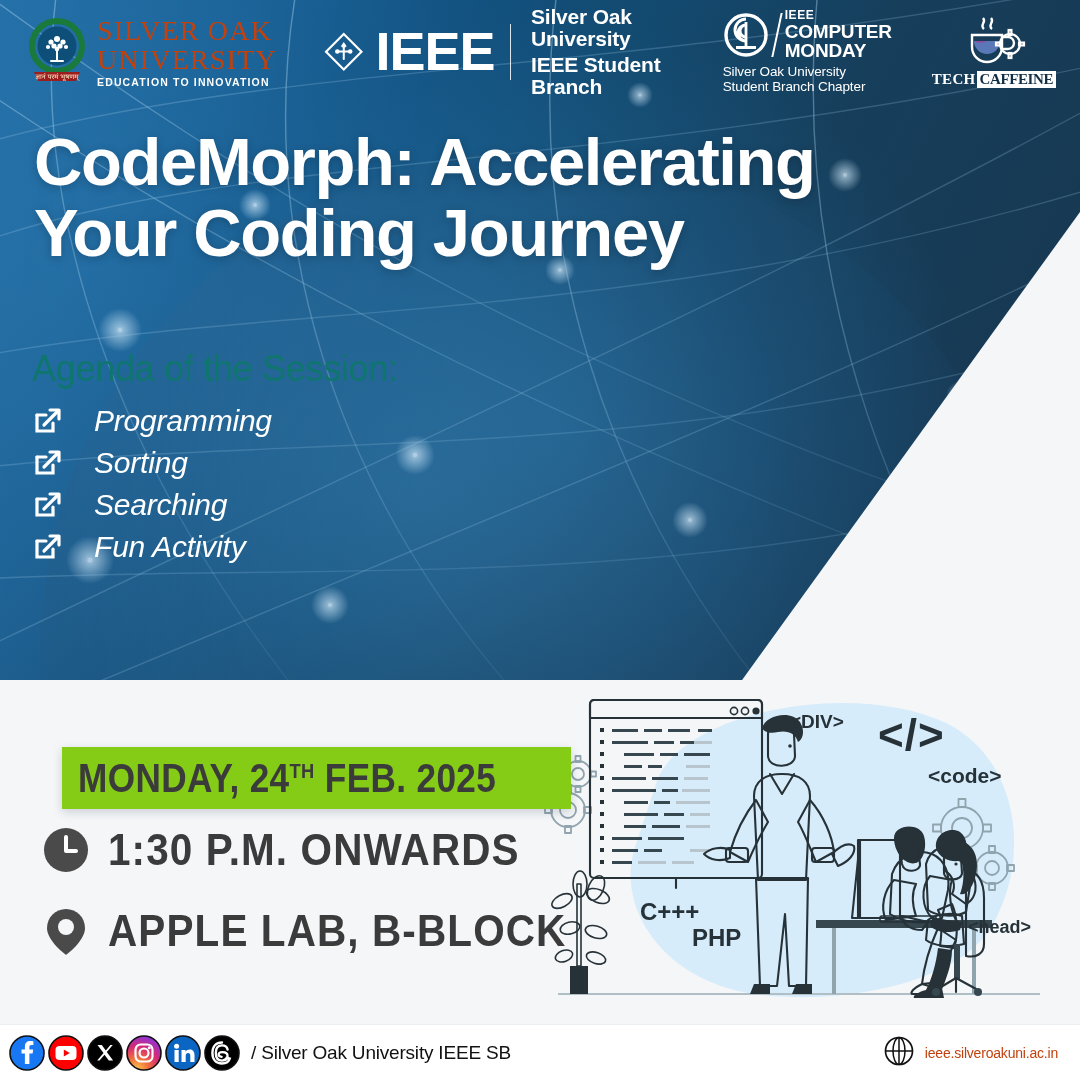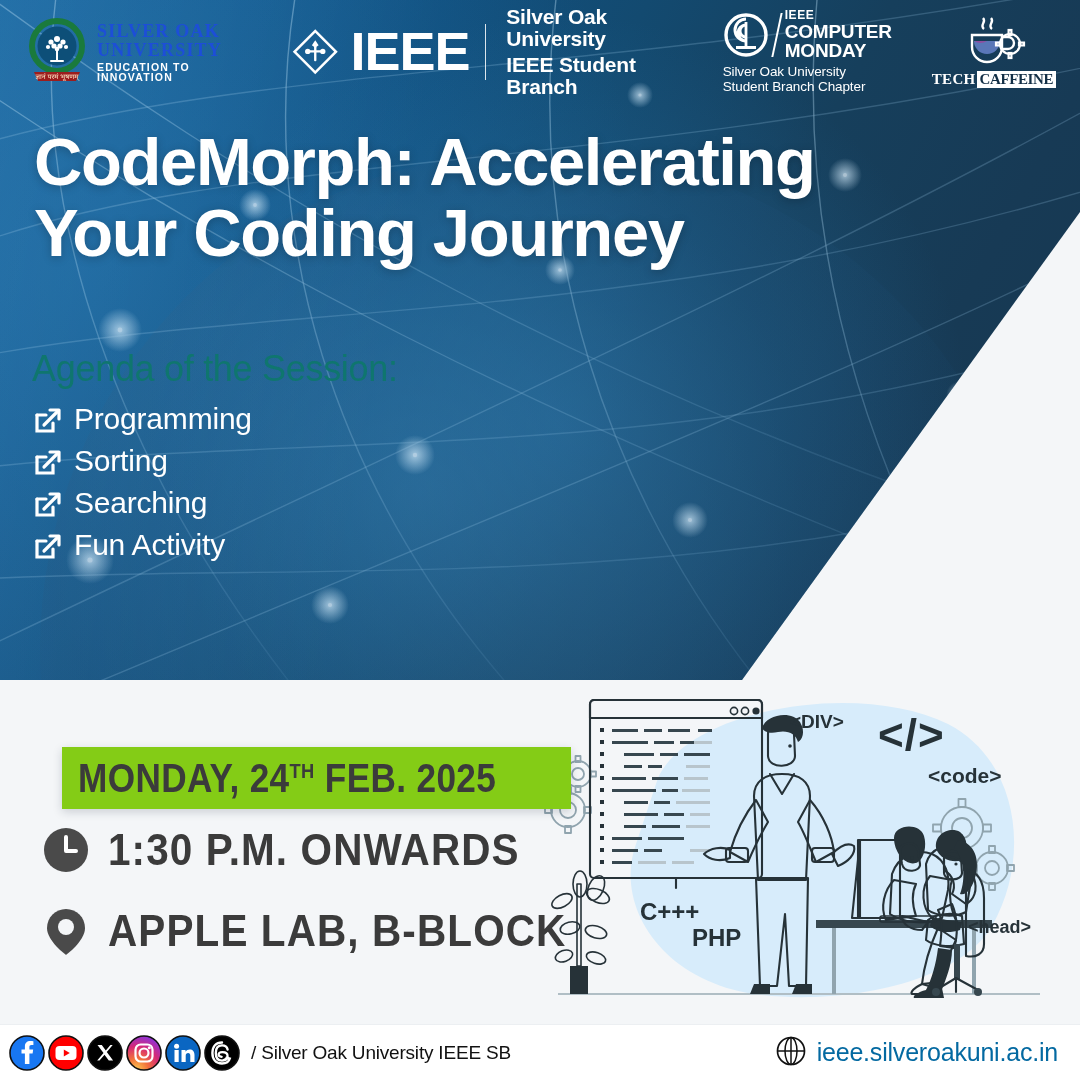--- a/index.html
+++ b/index.html
@@ -51,22 +51,22 @@
     display:flex; align-items:center;
     padding:0 24px 0 26px;
     z-index:6;
   }
 
   
   .sou { display:flex; align-items:center; gap:9px; }
   .sou-crest { position:relative; width:62px; height:68px; flex:none; }
   .sou-text { display:flex; flex-direction:column; line-height:1; }
   .sou-l1, .sou-l2 {
-    font-family:"Liberation Serif", serif; font-weight:700; color:#1d4ed8;
-    font-size:18px; letter-spacing:1.2px;
+    font-family:"Liberation Serif", serif; font-weight:400; color:#c2410c;
+    font-size:28px; letter-spacing:1.2px;
   }
   .sou-l2 { margin-top:1px; }
   .sou-l3 {
     font-family:Liberation Sans, sans-serif; color:#fff;
     font-size:10.5px; letter-spacing:1.15px; margin-top:3px; font-weight:700;
   }
 
   
   .ieee { display:flex; align-items:center; gap:11px; margin-left:46px; }
   .ieee-word {
@@ -105,21 +105,21 @@
     letter-spacing:-1.4px;
     text-shadow:0 2px 10px rgba(0,0,0,.22);
   }
 
   
   .agenda { position:absolute; left:32px; top:348px; z-index:5; }
   .agenda-head {
     color:#0f766e; font-size:36px; font-weight:400; letter-spacing:-.3px; margin-bottom:14px;
   }
   .agenda-list { display:flex; flex-direction:column; gap:10px; }
-  .agenda-item { display:flex; align-items:flex-start; gap:10px; }
+  .agenda-item { display:flex; align-items:flex-end; gap:30px;font-style:italic; }
   .agenda-item .ic { width:32px; height:32px; flex:none; }
   .agenda-item .lbl {
     color:#fff; font-size:30px; font-weight:400; letter-spacing:-.2px; line-height:1;
   }
 
   
   .dateband {
     position:absolute; left:62px; top:747px; z-index:5;
     background:#84cc16; padding:9px 18px 8px 16px;
     box-shadow:0 3px 9px rgba(20,35,55,.18);
@@ -157,21 +157,21 @@
     padding:0 22px 0 8px;
     border-top:1px solid #eceff2;
   }
   .social { display:flex; align-items:center; gap:1px; }
   .social .si { width:38px; height:38px; flex:none; }
   .handle {
     font-size:19px; color:#111; margin-left:9px; letter-spacing:-.2px;
     font-family:"Liberation Sans", sans-serif;
   }
   .weblink { display:flex; align-items:center; gap:10px; }
-  .weblink .wtxt { font-size:25px; color:#0369a1; letter-spacing:-.2px; }
+  .weblink .wtxt { font-size:14px; color:#c2410c; letter-spacing:-.2px; }
 </style>
 </head>
 <body>
 
 <div id="poster">
 
   <div class="hero">
     <div class="hero-globe"></div>
 
     <svg class="hero-net" viewBox="0 0 1080 680" preserveAspectRatio="none">

